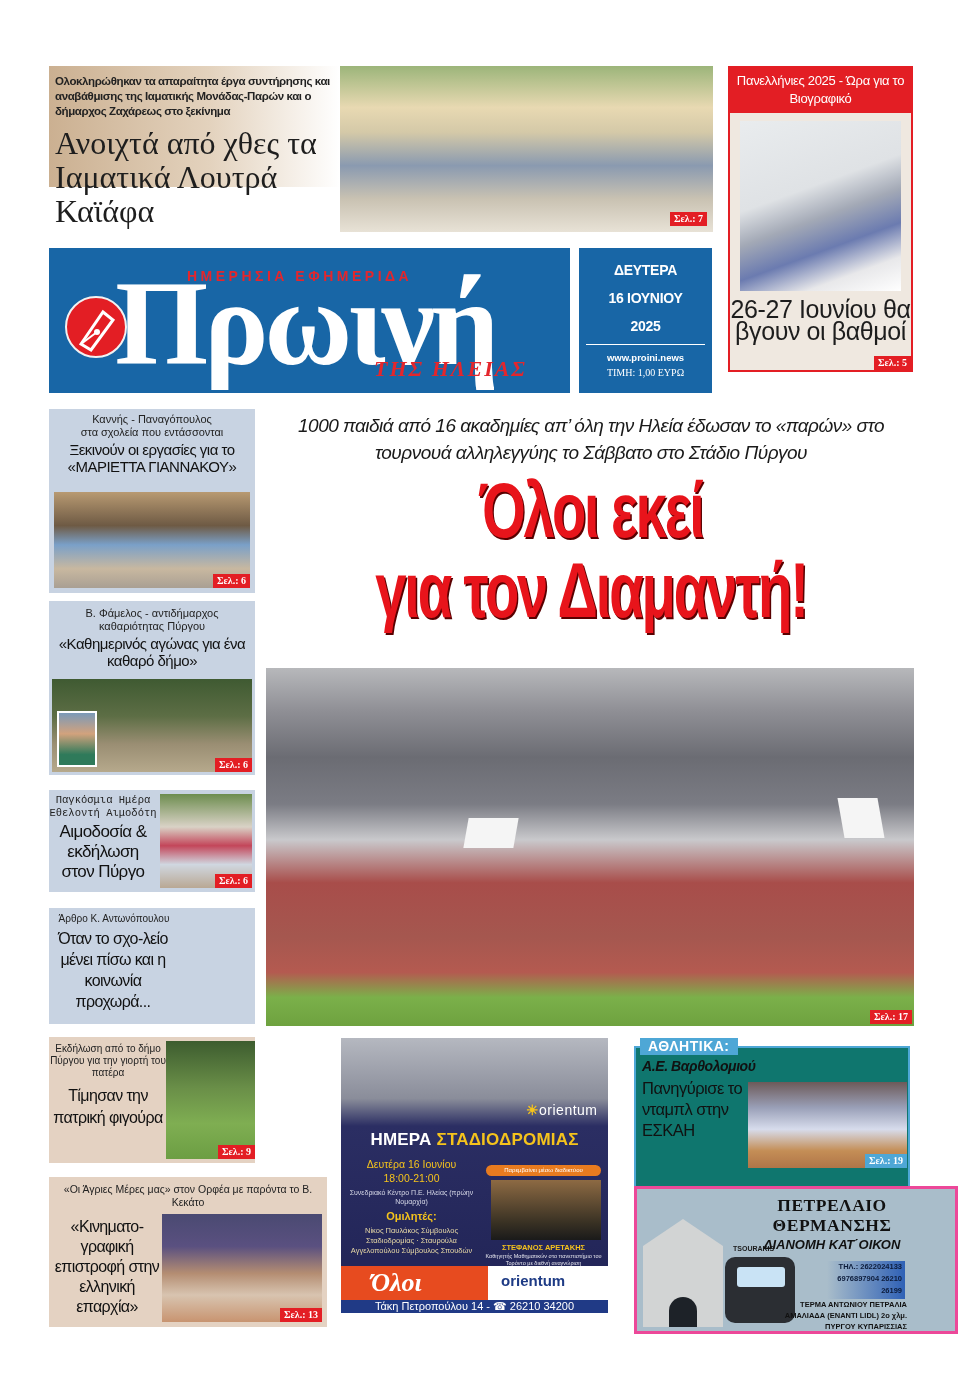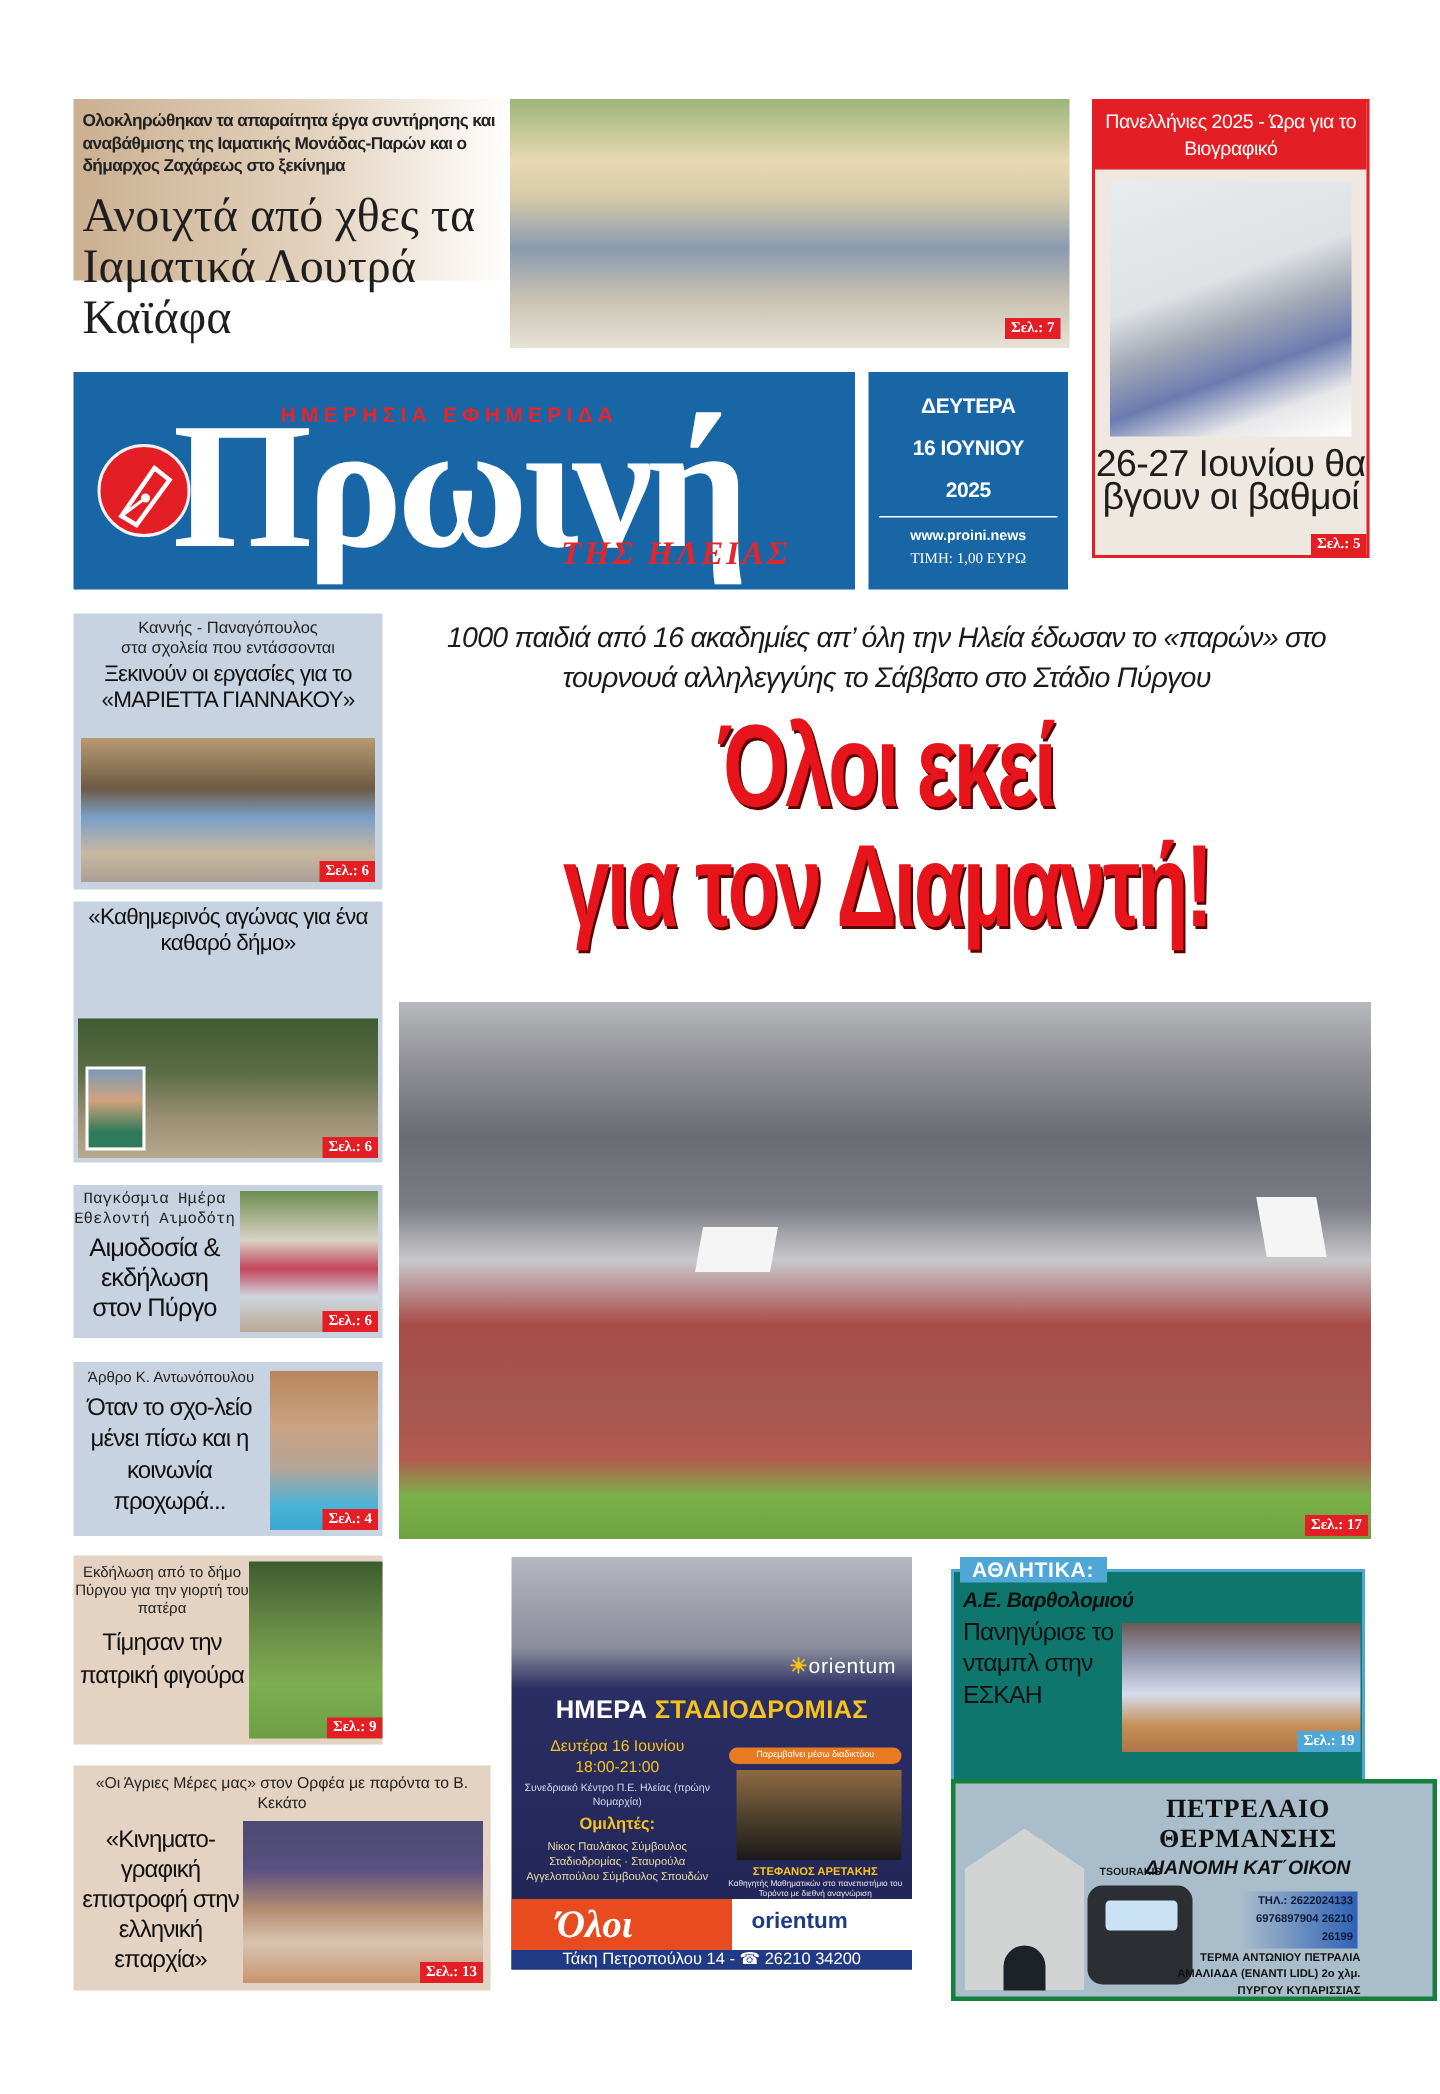--- a/index.html
+++ b/index.html
@@ -73,21 +73,21 @@
 
   
   #sports-box { left: 634px; top: 1046px; width: 276px; height: 148px; border: 2px solid #4ea7d6; background: #0f766e; }
   #sports-label { left: 640px; top: 1038px; background: #4ea7d6; color: #fff; font-weight: bold; font-size: 14px; padding: 0 8px; line-height: 17px; letter-spacing: 0.5px; }
   #sports-box .kicker { position: absolute; left: 6px; top: 10px; font-style: italic; font-weight: bold; font-size: 14px; color: #111; letter-spacing: -0.4px; }
   #sports-box .title { position: absolute; left: 6px; top: 30px; font-size: 16.5px; line-height: 21px; color: #111; letter-spacing: -0.5px; }
   #sports-photo { left: 112px; top: 34px; width: 159px; height: 86px; background: linear-gradient(180deg, #6d5a59 0%, #9aa0b8 30%, #d7dcec 55%, #c48e56 80%, #b07548 100%); }
   .pg-blue { background: #4ea7d6; }
 
   
-  #oil-ad { left: 634px; top: 1186px; width: 324px; height: 148px; background: #a9bdca; border: 3px solid #15803d; }
+  #oil-ad { left: 634px; top: 1186px; width: 324px; height: 148px; background: #a9bdca; border: 3px solid #ec4899; }
   #oil-ad .h1 { position: absolute; left: 120px; top: 6px; width: 150px; text-align: center; font-family: "Liberation Serif", serif; font-weight: bold; font-size: 17.5px; line-height: 20px; color: #111; letter-spacing: 0.5px; }
   #oil-ad .h2 { position: absolute; left: 120px; top: 48px; width: 150px; text-align: center; font-style: italic; font-weight: bold; font-size: 13px; color: #111; }
   #oil-ad .phones { position: absolute; left: 190px; top: 72px; width: 78px; height: 38px; background: linear-gradient(90deg, #a9bdca, #2f61b6); color: #0c1b3a; font-size: 7.5px; line-height: 12px; text-align: right; font-weight: bold; padding-right: 3px; }
   #oil-ad .addr { position: absolute; left: 130px; top: 110px; width: 140px; text-align: right; font-size: 7.5px; line-height: 11px; font-weight: bold; color: #111; }
   #oil-ad .house { position: absolute; left: 6px; top: 30px; width: 80px; height: 108px; background: #d2d4d4; clip-path: polygon(0 25%, 50% 0, 100% 25%, 100% 100%, 0 100%); }
   #oil-ad .door { position: absolute; left: 32px; top: 108px; width: 28px; height: 30px; background: #1d2228; border-radius: 14px 14px 0 0; }
   #oil-ad .truck { position: absolute; left: 88px; top: 68px; width: 70px; height: 66px; background: #2b2e33; border-radius: 10px; }
   #oil-ad .truck-glass { position: absolute; left: 100px; top: 78px; width: 48px; height: 20px; background: #c9e3f5; border-radius: 3px; }
   #oil-ad .brand { position: absolute; left: 96px; top: 56px; font-size: 7px; font-weight: bold; color: #1a1a1a; }
 </style>
@@ -134,41 +134,39 @@
 <div id="story-school" class="abs box-blue">
   <div class="center sm" style="padding-top:4px;">Καννής - Παναγόπουλος</div>
   <div class="center sm">στα σχολεία που εντάσσονται</div>
   <div class="center md" style="padding:2px 4px 0;">Ξεκινούν οι εργασίες για το «ΜΑΡΙΕΤΤΑ ΓΙΑΝΝΑΚΟΥ»</div>
   <div class="photo" style="left:5px; top:83px; width:196px; height:96px; background:linear-gradient(180deg,#b89a72 0%,#6e5a44 35%,#7aa0c8 55%,#c8b8a0 80%,#a99f93 100%);">
     <span class="pg" style="right:0; bottom:0;">Σελ.: 6</span>
   </div>
 </div>
 
 <div id="story-clean" class="abs box-blue">
+  <div class="center sm" style="padding:6px 10px 0;">Β. Φάμελος - αντιδήμαρχος καθαριότητας Πύργου</div>
   <div class="center md" style="padding:2px 4px 0;">«Καθημερινός αγώνας για ένα καθαρό δήμο»</div>
   <div class="photo" style="left:3px; top:78px; width:200px; height:93px; background:linear-gradient(180deg,#3f5a32 0%,#5d6e45 40%,#9a8e73 70%,#b6a98c 100%);">
     <div class="photo" style="left:5px; top:32px; width:40px; height:56px; border:2px solid #fff; background:linear-gradient(180deg,#7b9ab8 0%,#d2a27d 40%,#2f7a5a 80%);"></div>
     <span class="pg" style="right:0; bottom:0;">Σελ.: 6</span>
   </div>
 </div>
 
 <div id="story-blood" class="abs box-blue">
   <div class="center sm" style="position:absolute; left:0; top:4px; width:108px; font-size:10.5px;font-family:Liberation Mono, monospace;">Παγκόσμια Ημέρα Εθελοντή Αιμοδότη</div>
   <div class="center lg" style="position:absolute; left:0; top:32px; width:108px;">Αιμοδοσία &amp; εκδήλωση στον Πύργο</div>
   <div class="photo" style="left:111px; top:4px; width:92px; height:94px; background:linear-gradient(180deg,#6d8d4f 0%,#d9d2c6 35%,#c3465a 55%,#d0d7e0 75%,#b9a894 100%);">
     <span class="pg" style="right:0; bottom:0;">Σελ.: 6</span>
   </div>
 </div>
 
 <div id="story-article" class="abs box-blue">
   <div class="center sm" style="position:absolute; left:0; top:4px; width:130px; font-size:10px;">Άρθρο Κ. Αντωνόπουλου</div>
   <div class="center lg" style="position:absolute; left:0; top:20px; width:128px; font-size:16px; line-height:21px;">Όταν το σχο-λείο μένει πίσω και η κοινωνία προχωρά...</div>
-  <div class="photo" style="left:131px; top:6px; width:72px; height:106px; background:linear-gradient(180deg,#b9865c 0%,#c9a384 35%,#b8a596 60%,#4ab3d8 85%,#3ba6d0 100%);">
-    <span class="pg" style="right:0; bottom:0;">Σελ.: 4</span>
-  </div>
 </div>
 
 <div id="story-father" class="abs box-beige">
   <div class="center sm" style="position:absolute; left:0; top:6px; width:118px; font-size:10px; line-height:12px;">Εκδήλωση από το δήμο Πύργου για την γιορτή του πατέρα</div>
   <div class="center lg" style="position:absolute; left:0; top:48px; width:118px; font-size:16px; line-height:22px;">Τίμησαν την πατρική φιγούρα</div>
   <div class="photo" style="left:117px; top:4px; width:89px; height:118px; background:linear-gradient(180deg,#3d5c2f 0%,#6a8f48 40%,#7fae52 70%,#6c9e43 100%);">
     <span class="pg" style="right:0; bottom:0;">Σελ.: 9</span>
   </div>
 </div>
 

